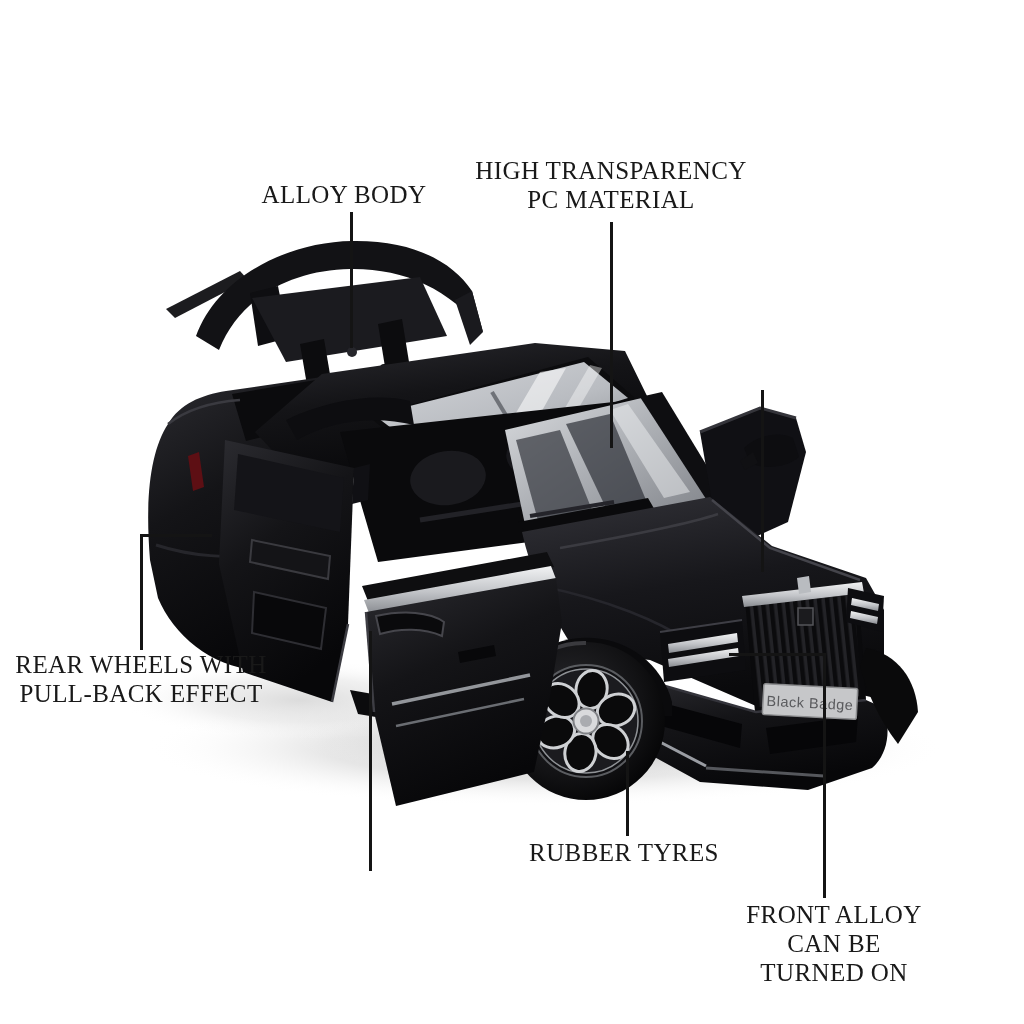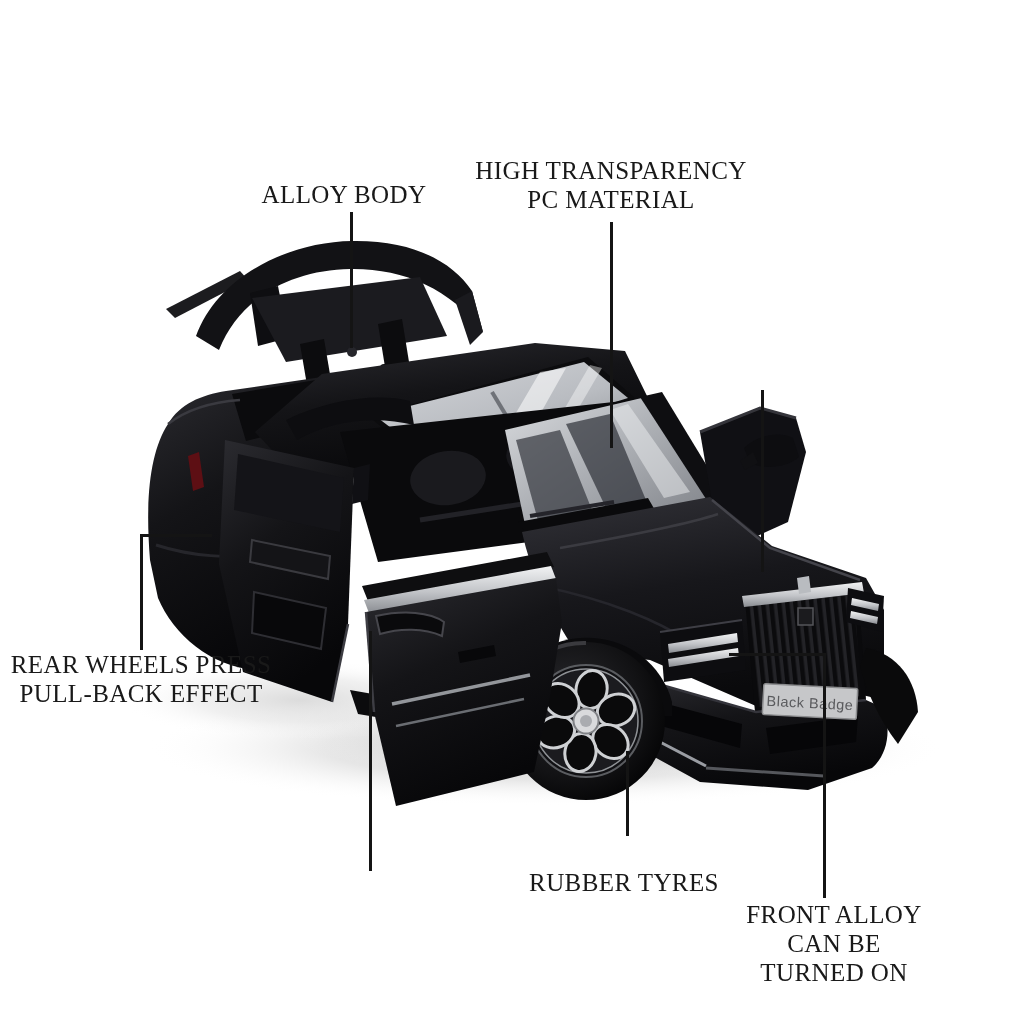--- a/index.html
+++ b/index.html
@@ -228,19 +228,19 @@
     <div class="line" style="left:140px;top:534px;width:3px;height:116px;"></div>
     <div class="line" style="left:369px;top:631px;width:3px;height:240px;"></div>
     <div class="line" style="left:626px;top:751px;width:3px;height:85px;"></div>
     <div class="line" style="left:729px;top:653px;width:97px;height:3px;"></div>
     <div class="line" style="left:823px;top:653px;width:3px;height:245px;"></div>
   </div>
 
   <div class="label" style="left:344px;top:180px;">ALLOY BODY</div>
   <div class="label" style="left:611px;top:142px;margin-top:14px;">HIGH TRANSPARENCY
 PC MATERIAL</div>
-  <div class="label" style="left:141px;top:650px;">REAR WHEELS PRESS
+  <div class="label" style="left:141px;top:650px;">REAR WHEELS WITH
 PULL-BACK EFFECT</div>
-  <div class="label" style="left:624px;top:868px;">RUBBER TYRES</div>
+  <div class="label" style="left:624px;top:838px;">RUBBER TYRES</div>
   <div class="label" style="left:834px;top:900px;">FRONT ALLOY CAN BE
 TURNED ON</div>
 
 </div>
 
 </body></html>

